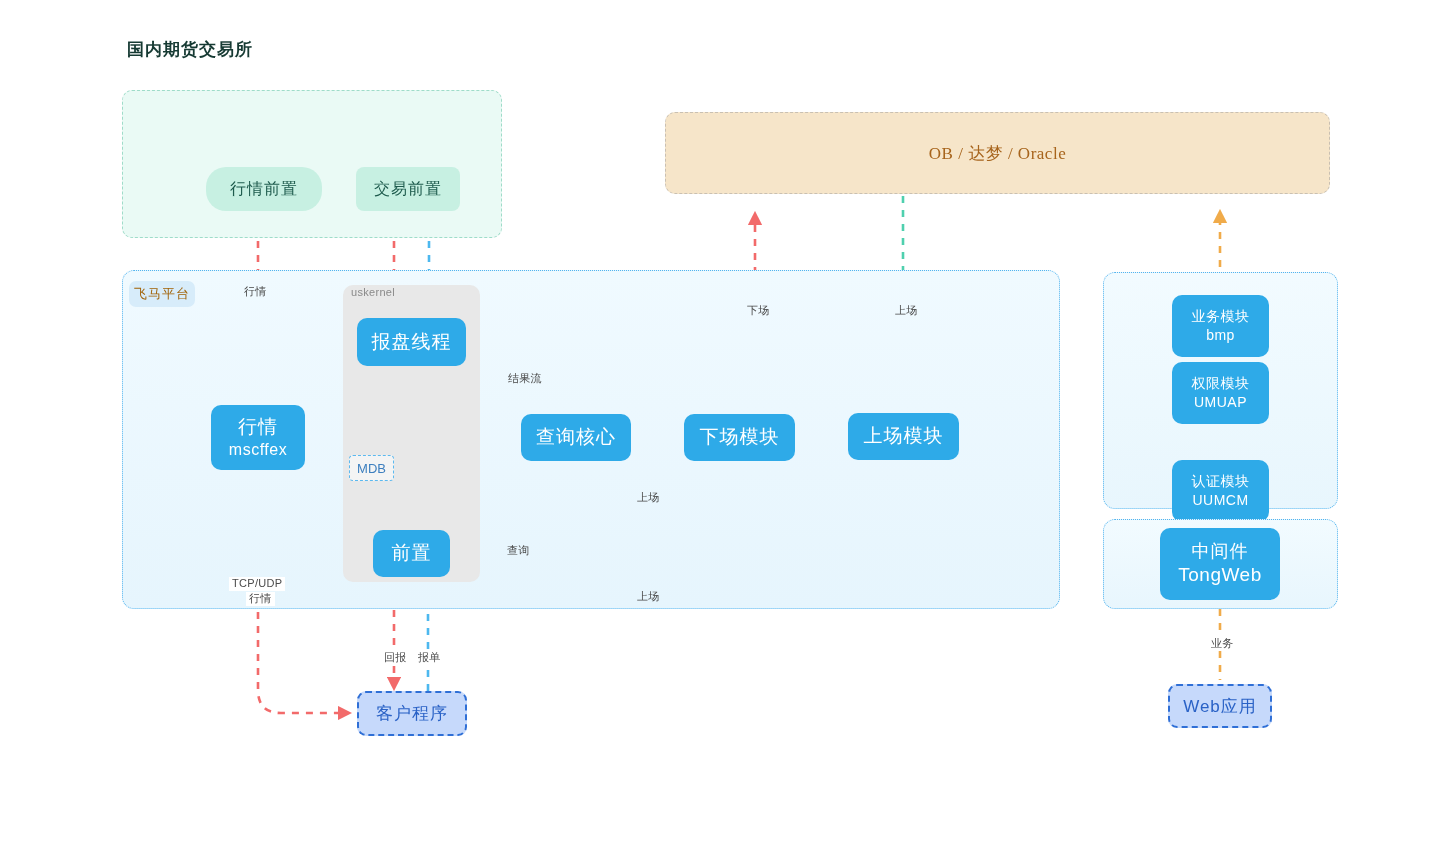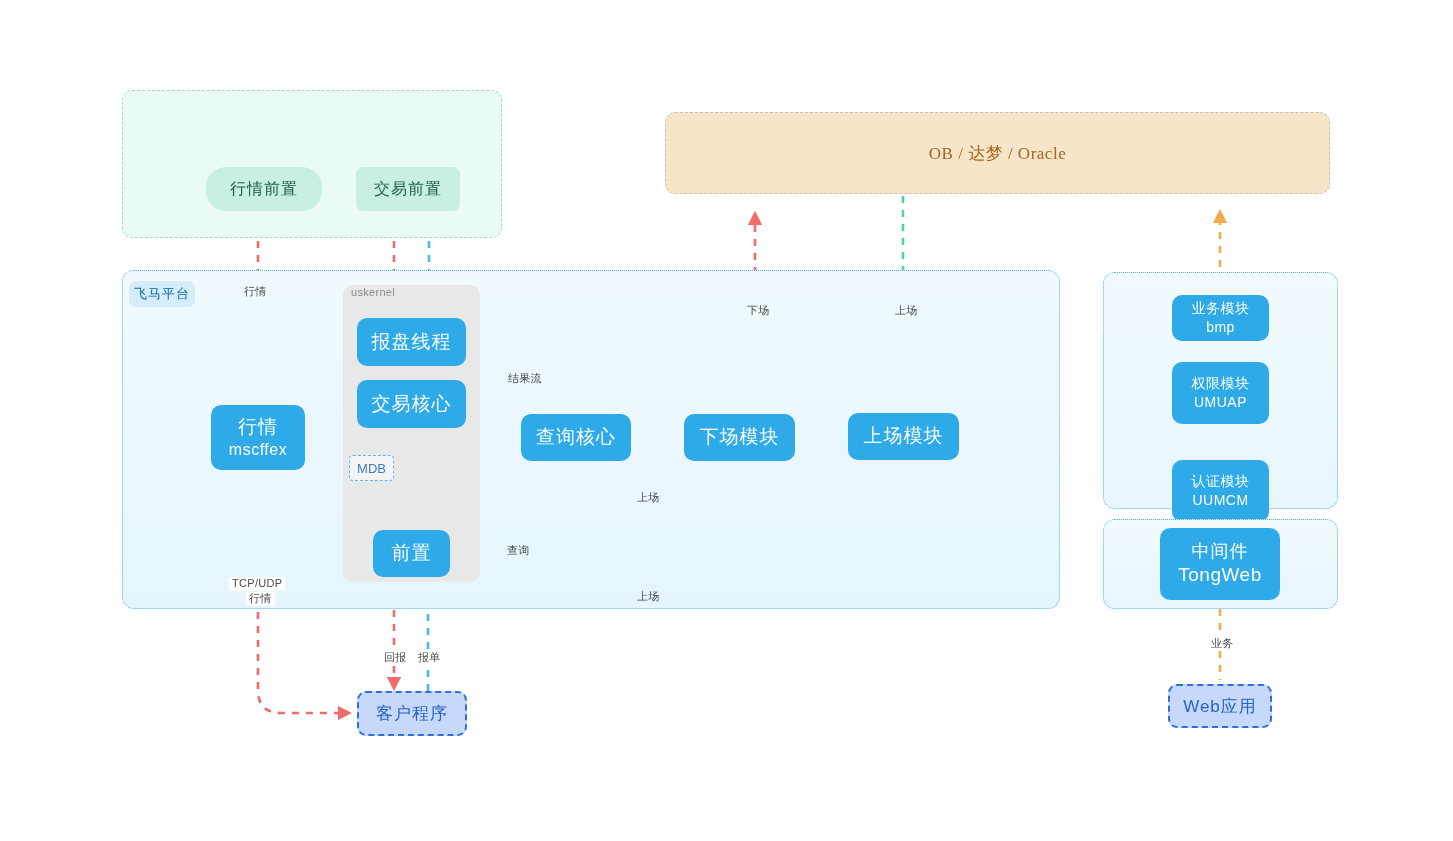--- a/index.html
+++ b/index.html
@@ -39,21 +39,21 @@
 
   .panel-platform{
     left:122px;top:270px;width:938px;height:339px;
     background:linear-gradient(180deg,#f0faff 0%,#e6f5fd 100%);
     border:1px dotted #52b4ef;border-radius:12px;
   }
   .platform-tag{
     position:absolute;left:129px;top:281px;width:66px;height:26px;
     background:#d7ecfa;border-radius:7px;
     display:flex;align-items:center;justify-content:center;
-    font-size:13px;color:#0369a1;letter-spacing:1px;
+    font-size:13px;color:#a16207;letter-spacing:1px;
   }
 
   .panel-uskernel{
     position:absolute;left:343px;top:285px;width:137px;height:297px;
     background:#e8e8e8;border-radius:10px;
   }
   .uskernel-tag{
     position:absolute;left:351px;top:286px;
     font-size:11px;color:#8a8a8a;letter-spacing:.3px;
   }
@@ -87,21 +87,21 @@
   .node.small .l1{font-size:14px;letter-spacing:.5px;}
   .node.small .l2{font-size:14px;letter-spacing:.5px;margin-top:2px;}
 
   #n-baopan   {left:357px;top:318px;width:109px;height:48px;}
   #n-core     {left:357px;top:380px;width:109px;height:48px;}
   #n-front    {left:373px;top:530px;width:77px;height:47px;}
   #n-mscffex  {left:211px;top:405px;width:94px;height:65px;}
   #n-query    {left:521px;top:414px;width:110px;height:47px;}
   #n-down     {left:684px;top:414px;width:111px;height:47px;}
   #n-up       {left:848px;top:413px;width:111px;height:47px;}
-  #n-bmp      {left:1172px;top:295px;width:97px;height:46px;}
+  #n-bmp      {left:1172px;top:295px;width:97px;height:62px;}
   #n-umuap    {left:1172px;top:362px;width:97px;height:62px;}
   #n-uumcm    {left:1172px;top:429px;width:97px;height:62px;margin-top:31px;}
   #n-tongweb  {left:1160px;top:528px;width:120px;height:72px;}
   #n-tongweb .l1{font-size:18px;}
   #n-tongweb .l2{font-size:19px;}
 
   
   .lite-node{
     position:absolute;box-sizing:border-box;border-radius:9px;
     background:#c6d9fb;border:2px dashed #2f6fd6;
@@ -174,39 +174,37 @@
 
       <path stroke="#f0ab4a" stroke-dasharray="7,7" marker-end="url(#ar-orange)" d="M1220,295 L1220,216"></path>
 
       <path stroke="#f0ab4a" stroke-dasharray="7,7" d="M1220,509 L1220,519"></path>
 
       <path stroke="#f0ab4a" stroke-dasharray="7,7" d="M1220,609 L1220,680"></path>
     </g>
   </svg>
 
   <div class="panel panel-exchange"></div>
+  <div class="exchange-title">国内期货交易所</div>
   <div class="ex-box" id="ex-md">行情前置</div>
   <div class="ex-box" id="ex-td">交易前置</div>
 
   <div class="panel panel-db">
     <span class="db-label">OB / 达梦 / Oracle</span>
   </div>
 
   <div class="panel panel-platform"></div>
   <div class="platform-tag">飞马平台</div>
 
   <div class="panel-uskernel"></div>
   <div class="uskernel-tag">uskernel</div>
   <div class="mdb-tag">MDB</div>
 
   <div class="node" id="n-baopan">
     <span class="l1">报盘线程</span>
-  </div>
-  <div class="node" id="n-core">
-    <span class="l1">交易核心</span>
   </div>
   <div class="node" id="n-front">
     <span class="l1">前置</span>
   </div>
   <div class="node" id="n-mscffex">
     <span class="l1">行情</span>
     <span class="l2">mscffex</span>
   </div>
   <div class="node" id="n-query">
     <span class="l1">查询核心</span>

